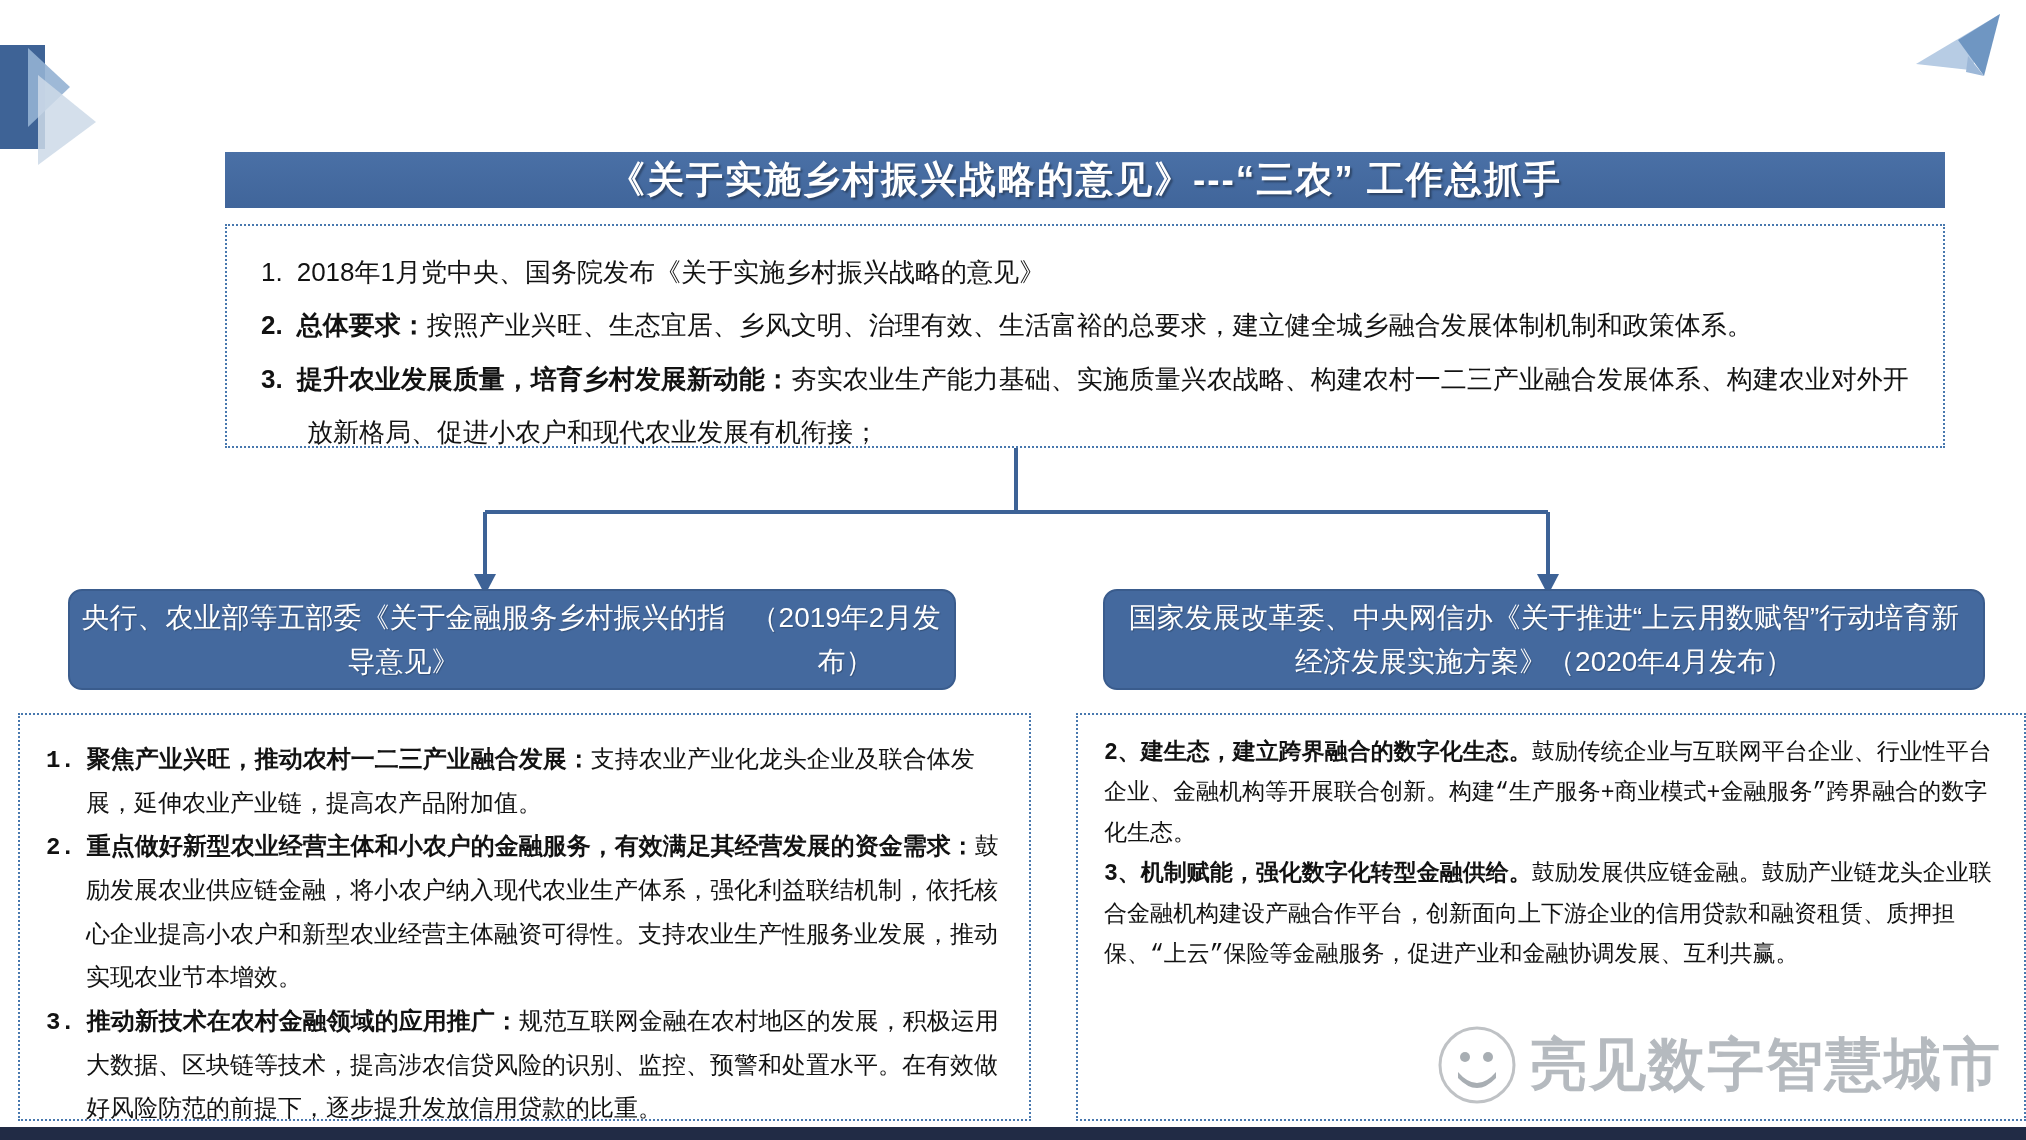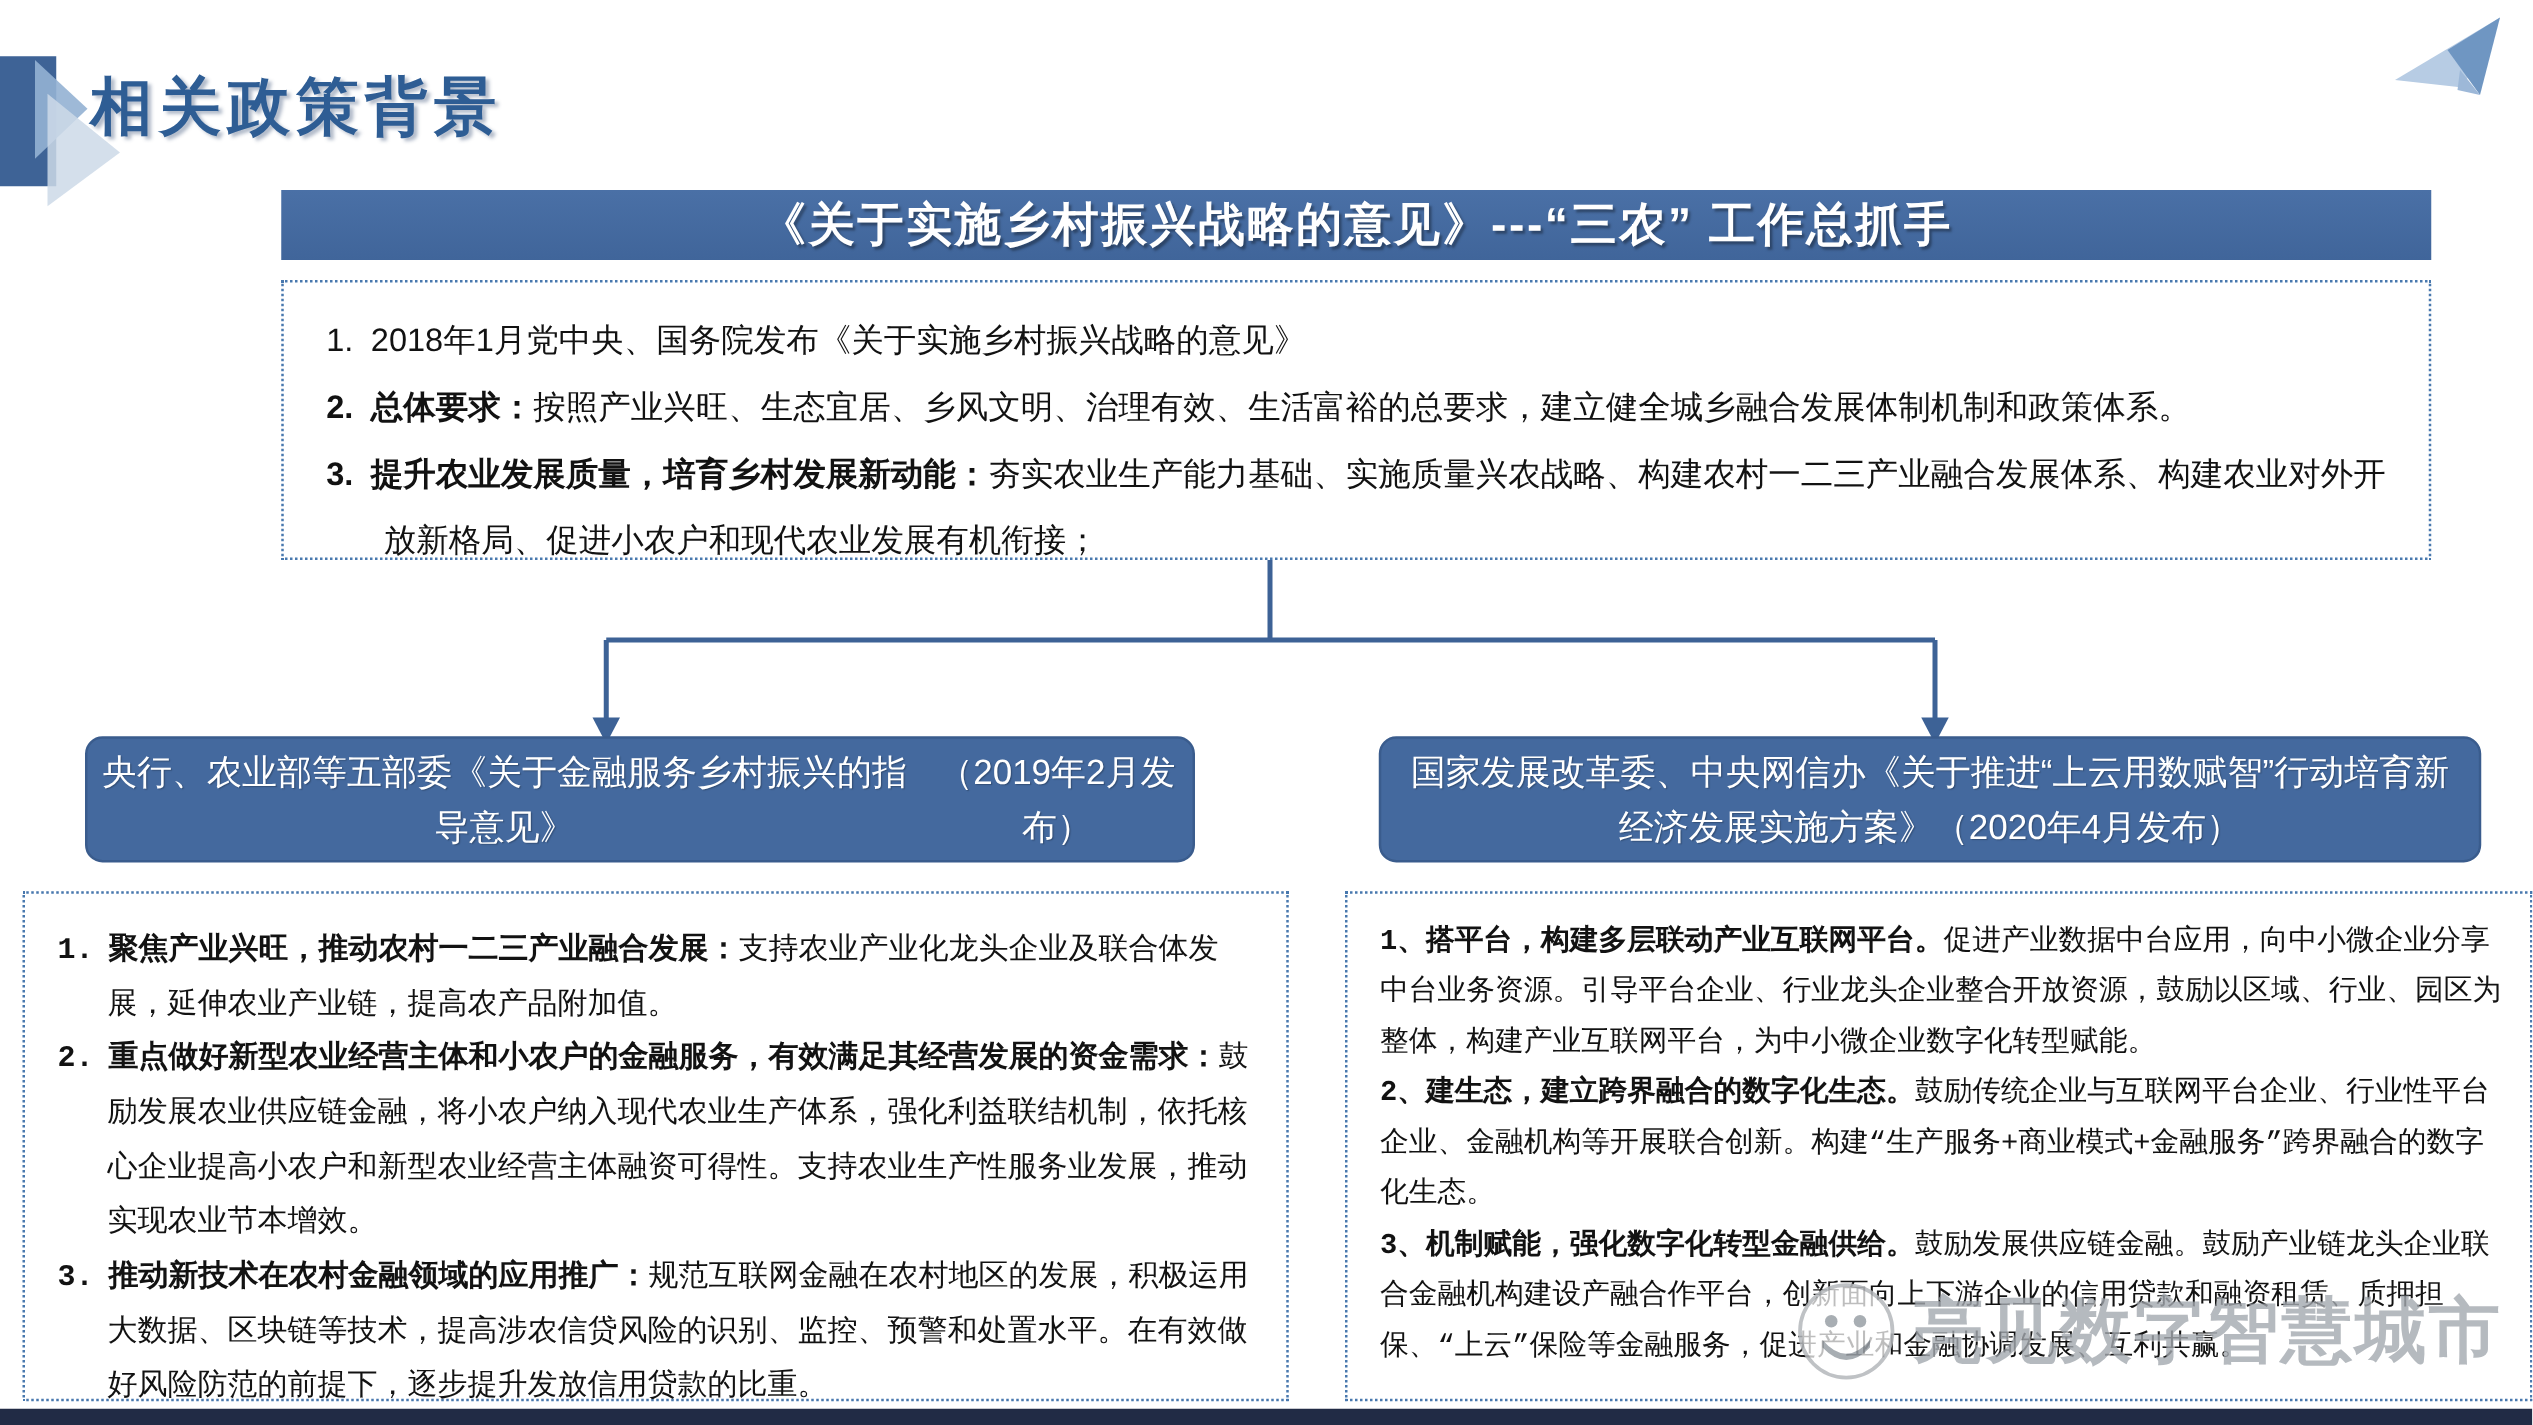--- a/index.html
+++ b/index.html
@@ -78,21 +78,20 @@
 </head>
 <body>
 
 <div class="slide">
 
   <div class="accent-rect"></div>
   <svg class="accent-tris" viewBox="0 0 200 190">
     <polygon points="28,18 70,57 28,97" fill="#93b1d3" opacity="0.9"></polygon>
     <polygon points="38,45 96,92 38,135" fill="#cdd9e8" opacity="0.85"></polygon>
   </svg>
-  <div class="page-title">相关政策背景</div>
   <svg class="corner-logo" viewBox="0 0 110 80">
     <polygon points="8,58 92,8 62,64" fill="#b7cce4"></polygon>
     <polygon points="50,34 92,8 76,70" fill="#6f96c2"></polygon>
     <polygon points="60,50 76,70 58,66" fill="#9db8d8"></polygon>
   </svg>
 
   <div class="policy-header">
     <span class="policy-header-text">《关于实施乡村振兴战略的意见》---“三农” 工作总抓手</span>
   </div>
   <div class="policy-body">
@@ -128,23 +127,20 @@
     <p class="c-item">
       <span class="num">2.</span><span class="lead">重点做好新型农业经营主体和小农户的金融服务，有效满足其经营发展的资金需求：</span><span>鼓励发展农业供应链金融，将小农户纳入现代农业生产体系，强化利益联结机制，依托核心企业提高小农户和新型农业经营主体融资可得性。支持农业生产性服务业发展，推动实现农业节本增效。</span>
     </p>
     <p class="c-item">
       <span class="num">3.</span><span class="lead">推动新技术在农村金融领域的应用推广：</span><span>规范互联网金融在农村地区的发展，积极运用大数据、区块链等技术，提高涉农信贷风险的识别、监控、预警和处置水平。在有效做好风险防范的前提下，逐步提升发放信用贷款的比重。</span>
     </p>
   </div>
 
   <div class="content-box right">
     <p class="c-item">
-      <span class="num">1、</span><span class="lead">搭平台，构建多层联动产业互联网平台。</span><span>促进产业数据中台应用，向中小微企业分享中台业务资源。引导平台企业、行业龙头企业整合开放资源，鼓励以区域、行业、园区为整体，构建产业互联网平台，为中小微企业数字化转型赋能。</span>
-    </p>
-    <p class="c-item">
       <span class="num">2、</span><span class="lead">建生态，建立跨界融合的数字化生态。</span><span>鼓励传统企业与互联网平台企业、行业性平台企业、金融机构等开展联合创新。构建“生产服务+商业模式+金融服务”跨界融合的数字化生态。</span>
     </p>
     <p class="c-item">
       <span class="num">3、</span><span class="lead">机制赋能，强化数字化转型金融供给。</span><span>鼓励发展供应链金融。鼓励产业链龙头企业联合金融机构建设产融合作平台，创新面向上下游企业的信用贷款和融资租赁、质押担保、“上云”保险等金融服务，促进产业和金融协调发展、互利共赢。</span>
     </p>
   </div>
 
   <div class="watermark">
     <svg width="78" height="78" viewBox="0 0 78 78">
       <circle cx="39" cy="39" r="37" fill="rgba(255,255,255,0.85)" stroke="#b5b8bc" stroke-width="3"></circle>

